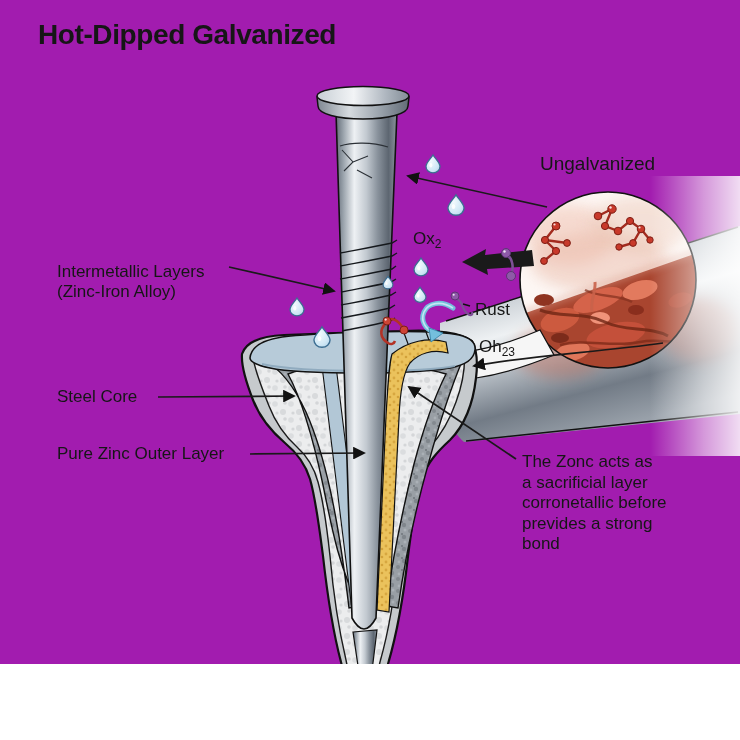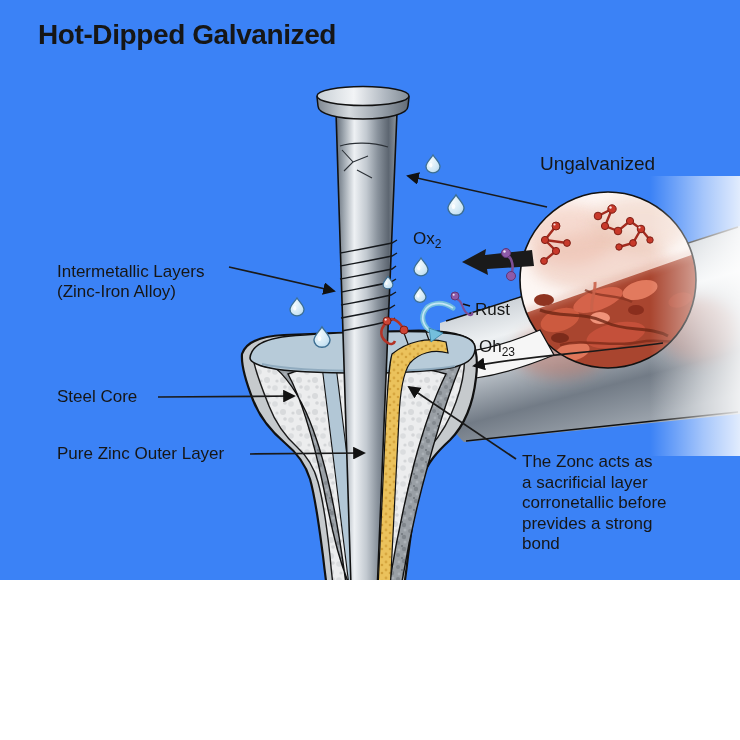--- a/index.html
+++ b/index.html
@@ -1,16 +1,16 @@
 <!DOCTYPE html>
 <html><head>
 <meta charset="utf-8">
 <style>
   html,body{margin:0;padding:0;background:#ffffff;}
-  .stage{width:740px;height:580px;position:relative;background:#3b82f6;overflow:hidden;}
+  .stage{width:740px;height:664px;position:relative;background:#a21caf;overflow:hidden;}
   svg{display:block;}
   text{font-family:"Liberation Sans","DejaVu Sans",sans-serif;fill:#161616;}
   .title{font-size:28px;font-weight:bold;letter-spacing:-0.4px;}
   .lbl{font-size:17px;}
   .lbl-big{font-size:19px;}
   .sub{font-size:12px;}
 </style>
 </head>
 <body>
 

